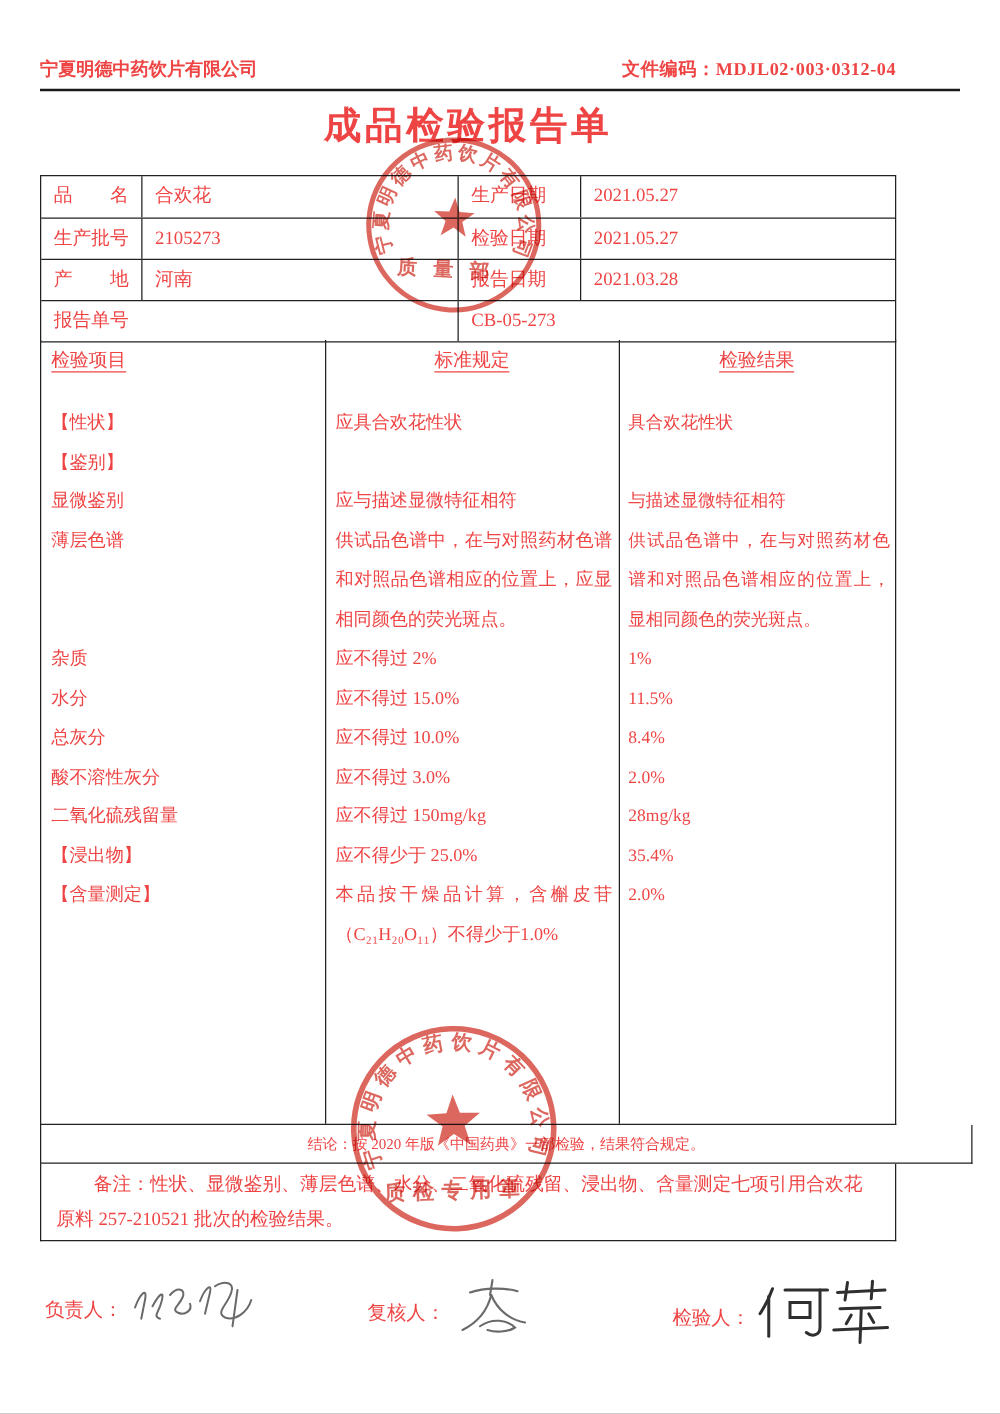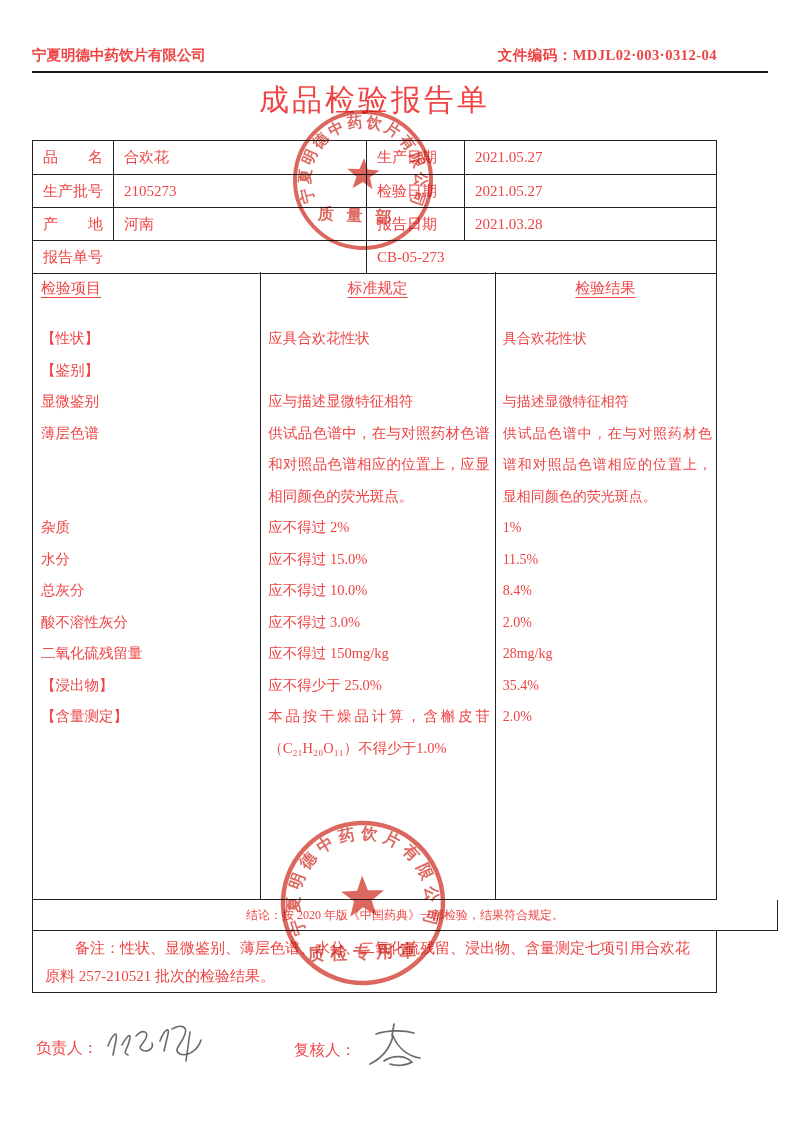--- a/index.html
+++ b/index.html
@@ -4,21 +4,21 @@
 <style>
   html,body{margin:0;padding:0;background:#888;}
   .page{position:relative;width:800px;height:1131px;background:#ffffff;margin:0 auto;
         font-family:"Liberation Serif","DejaVu Serif",serif;color:#ef4444;overflow:hidden;}
   
   .hdr{position:absolute;top:46px;left:32px;width:685px;display:flex;justify-content:space-between;
        font-size:14.5px;font-weight:bold;}
   .hdr .code{letter-spacing:.5px;}
   .rule{position:absolute;top:71px;left:32px;width:736px;height:2px;background:#1a1a1a;}
   .title{position:absolute;top:80px;left:32px;width:685px;text-align:center;
-         font-size:30px;font-weight:normal;letter-spacing:3px;}
+         font-size:30px;font-weight:bold;letter-spacing:3px;}
   
   .info{position:absolute;top:140px;left:32px;width:685px;border:1.5px solid #222;box-sizing:border-box;}
   .irow{display:flex;height:33px;line-height:32px;font-size:15px;box-sizing:border-box;}
   .irow + .irow{border-top:1px solid #222;}
   .ic{box-sizing:border-box;padding-left:10px;overflow:hidden;white-space:nowrap;}
   .il{width:80px;} .iv{width:253px;border-left:1px solid #222;}
   .il2{width:98px;border-left:1px solid #222;} .iv2{flex:1;border-left:1px solid #222;}
   .il4{width:333px;} .iv4{flex:1;border-left:1px solid #222;}
   
   .tests{position:absolute;top:272px;left:32px;width:685px;height:628px;
@@ -183,20 +183,40 @@
       <svg class="sig" width="72" height="48" viewBox="0 0 72 48">
         <g fill="none" stroke="#5a5a5a" stroke-width="1.7" stroke-linecap="round" opacity="0.9">
           <path d="M34,4 L32,16"></path>
           <path d="M16,14 C28,10 44,10 54,13"></path>
           <path d="M33,16 C30,28 22,38 10,44"></path>
           <path d="M33,16 C38,28 48,36 60,38"></path>
           <path d="M24,41 C34,34 46,36 52,42 C46,46 36,46 30,44"></path>
         </g>
       </svg>
     </div>
+    <div class="sig-group g3">
+      <span>检验人：</span>
+      <svg class="sig" width="112" height="56" viewBox="0 0 112 56">
+        <g fill="none" stroke="#2f2f2f" stroke-width="2.4" stroke-linecap="round">
+          <path d="M14,11 C11,19 8,25 4,31"></path>
+          <path d="M11,17 L11,49"></path>
+          <path d="M24,12 L58,12"></path>
+          <path d="M28,22 L44,22 L44,34 L28,34 Z"></path>
+          <path d="M52,12 L52,42 C52,48 46,50 41,46"></path>
+          <path d="M66,14 L104,12"></path>
+          <path d="M74,6 L72,20"></path>
+          <path d="M94,5 L93,19"></path>
+          <path d="M68,27 L100,26"></path>
+          <path d="M77,32 L73,39"></path>
+          <path d="M91,31 L95,38"></path>
+          <path d="M63,44 L106,42"></path>
+          <path d="M85,27 L84,54"></path>
+        </g>
+      </svg>
+    </div>
   </div>
 
   <svg class="stamp stamp-top" width="170" height="170" viewBox="0 0 170 170">
     <circle cx="85" cy="85" r="68" fill="none" stroke="#d5453b" stroke-width="4"></circle>
     <path id="arcTop" d="M 35.2 103.1 A 53 53 0 1 1 134.8 103.1" fill="none"></path>
     <text font-size="15" font-weight="bold" fill="#d5453b" letter-spacing="3" font-family="Liberation Serif,serif">
       <textPath href="#arcTop" startOffset="50%" text-anchor="middle">宁夏明德中药饮片有限公司</textPath>
     </text>
     <polygon transform="translate(85,80)" fill="#d5453b" points="0,-17 4.1,-5.7 16.2,-5.3 6.7,2.2 10,13.8 0,7 -10,13.8 -6.7,2.2 -16.2,-5.3 -4.1,-5.7"></polygon>
     <text x="85" y="126" text-anchor="middle" font-size="16" font-weight="bold" fill="#d5453b" letter-spacing="13" font-family="Liberation Serif,serif">质量部</text>

